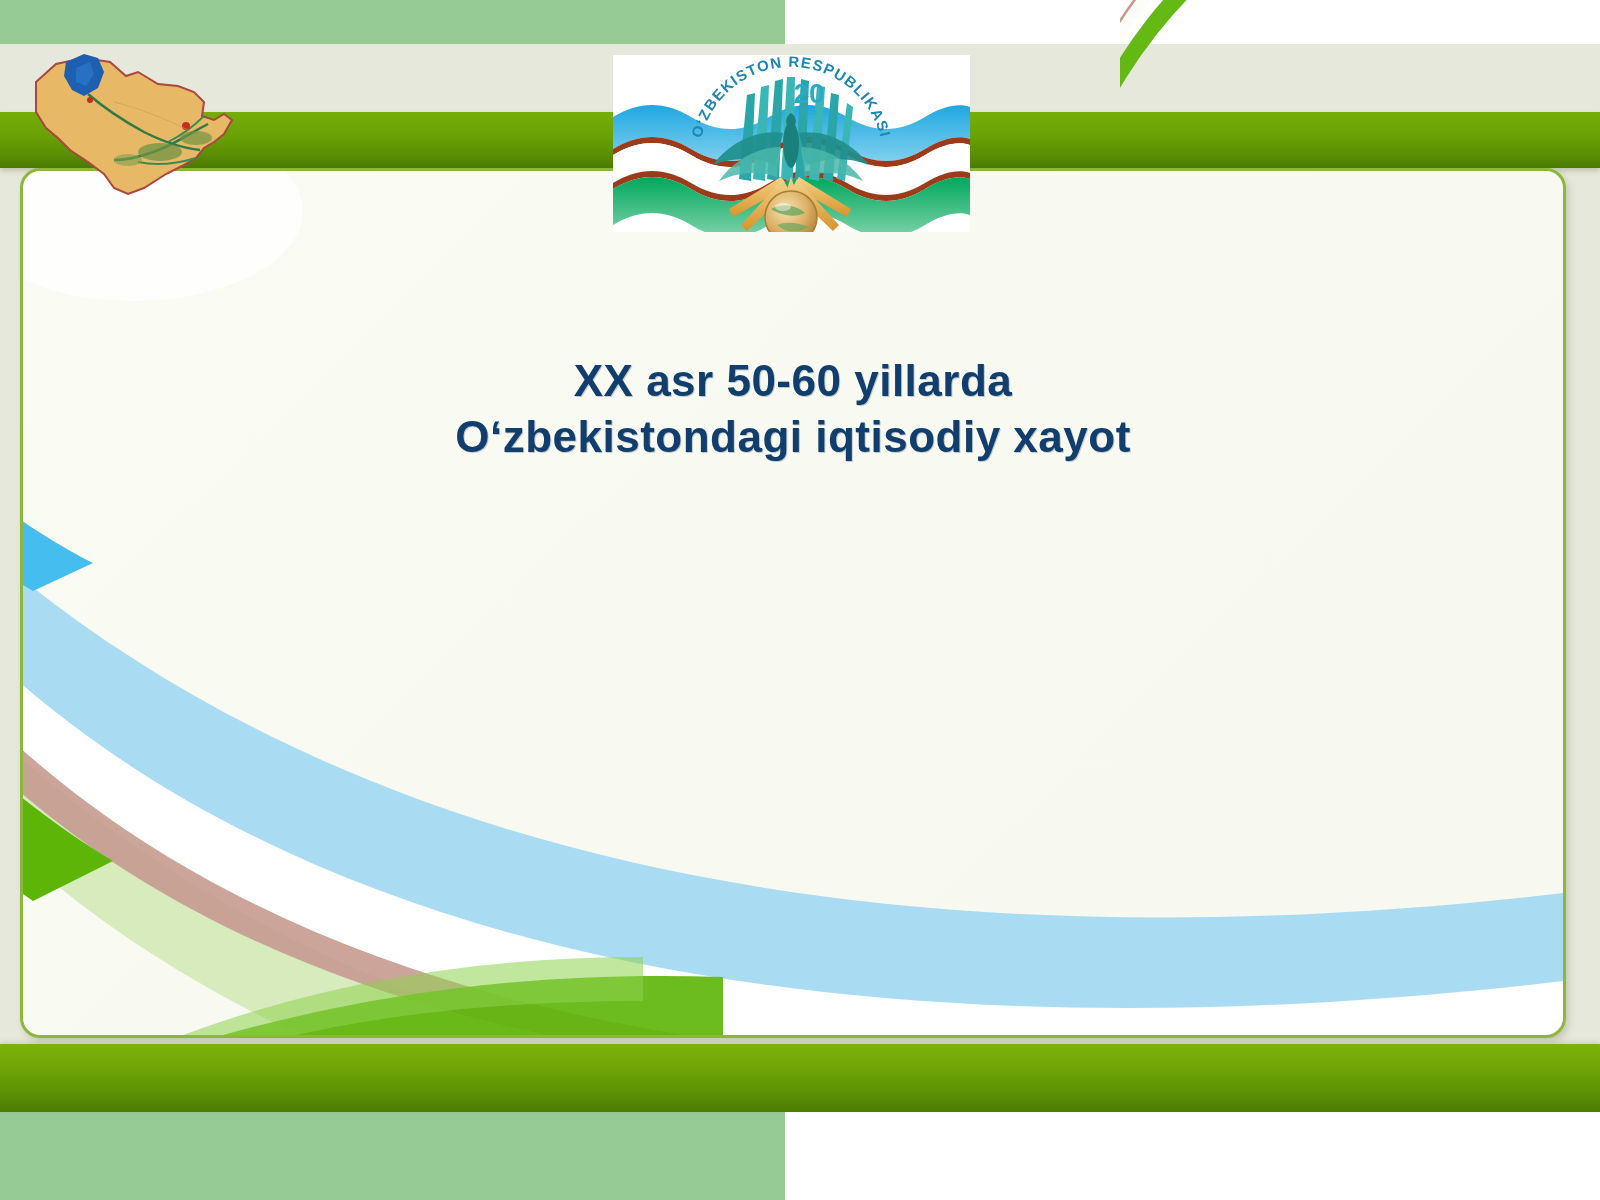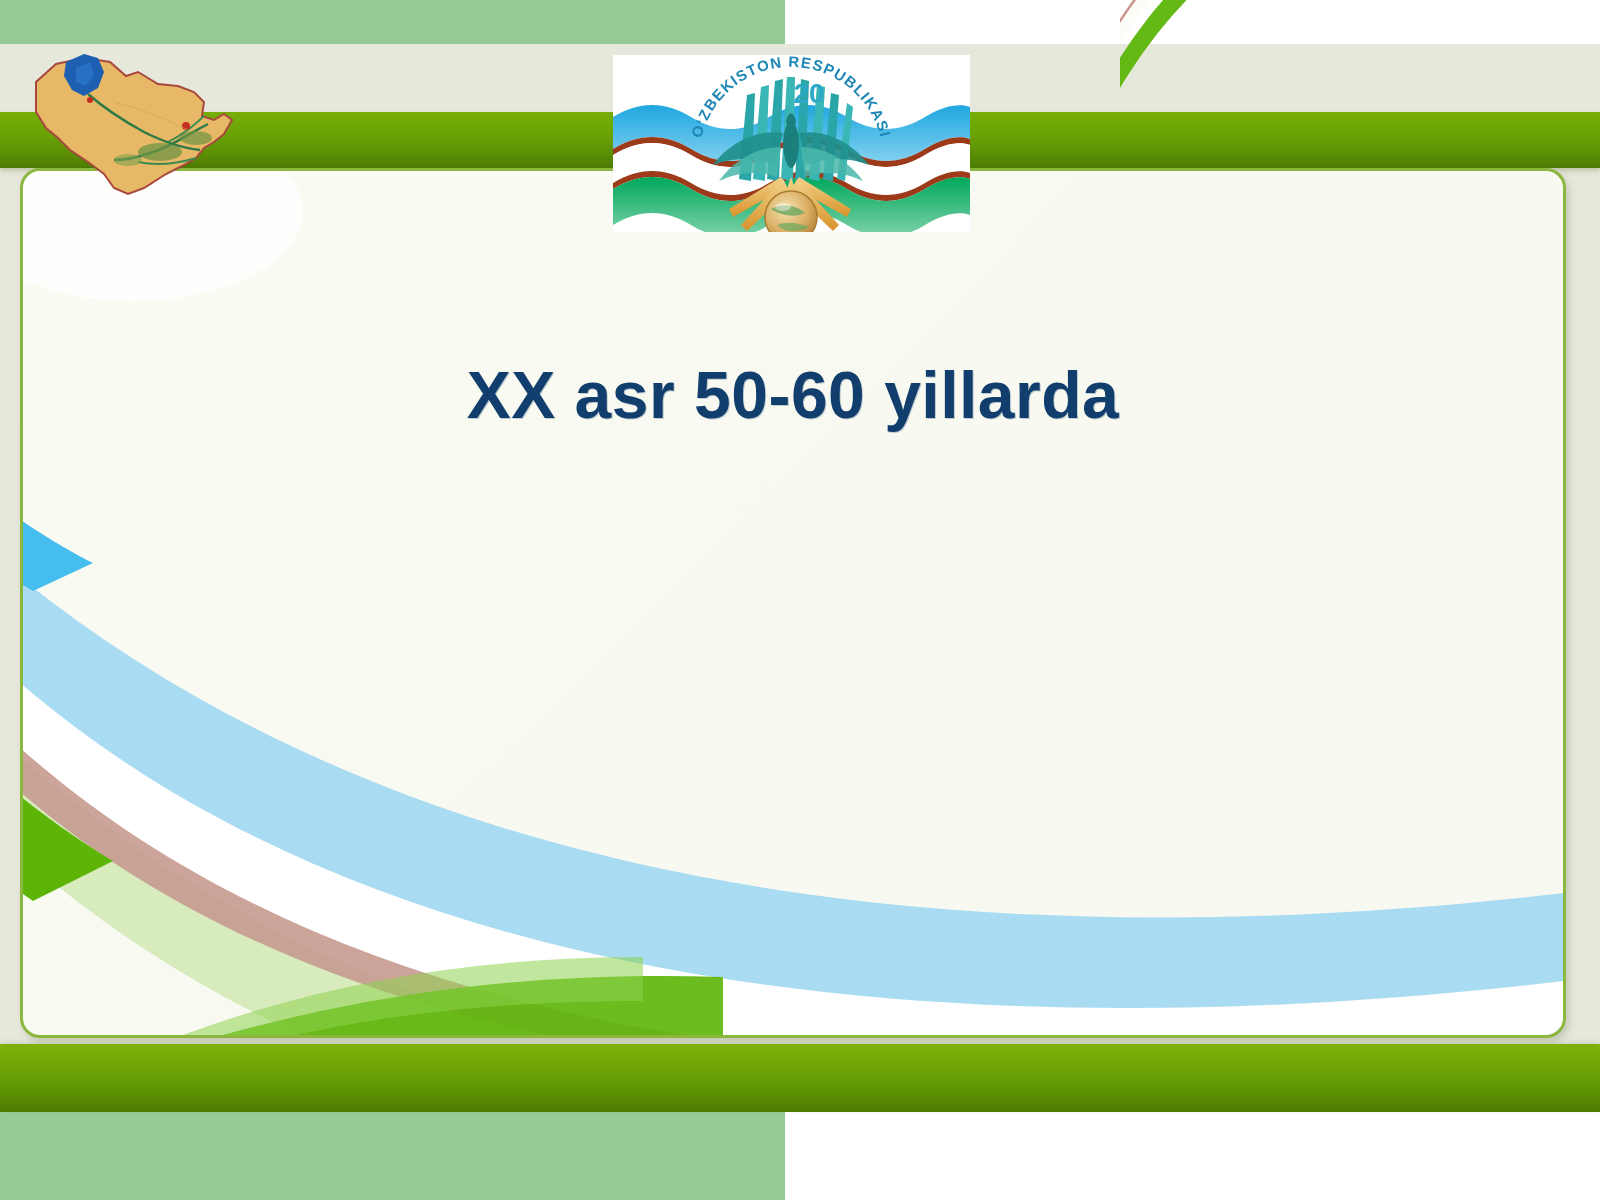--- a/index.html
+++ b/index.html
@@ -79,21 +79,21 @@
   
   .title-wrap {
     position: absolute;
     left: 60px;
     top: 350px;
     width: 1420px;
     text-align: center;
     z-index: 30;
   }
   .title-line {
-    font-size: 66px;
+    font-size: 44px;
     font-weight: bold;
     color: #113e6d;
     line-height: 1.28;
     letter-spacing: 0.5px;
     text-shadow: 1px 1px 0 rgba(20,60,100,.25);
     white-space: nowrap;
     text-align: center;
   }
 
   
@@ -161,20 +161,21 @@
 
         <path d="M 200 864 C 360 820 520 800 700 806 L 700 880 L 180 880 Z" fill="#5db507" opacity="0.9"></path>
         <path d="M 160 864 C 300 812 450 786 620 786 L 620 830 C 440 830 300 852 200 884 Z" fill="#8ed24e" opacity="0.55"></path>
 
         <ellipse cx="110" cy="40" rx="170" ry="90" fill="#ffffff" opacity="0.75"></ellipse>
       </g>
     </svg>
 
     <div class="title-wrap" style="left:0;top:182px;width:1540px;">
       <div class="title-line">XX asr 50-60 yillarda</div>
+      <div class="title-line">Oʻzbekistondagi iqtisodiy xayot</div>
     </div>
   </div>
 
   <div class="bar-bottom"></div>
 
   <div class="map-badge">
     <svg width="240" height="185" viewBox="0 0 240 185">
 
       <path d="M 18 40 L 38 22 L 66 16 L 92 20 L 108 34 L 120 30 L 140 42 L 160 44
                L 176 50 L 186 60 L 184 74 L 196 78 L 206 72 L 214 78 L 206 92

